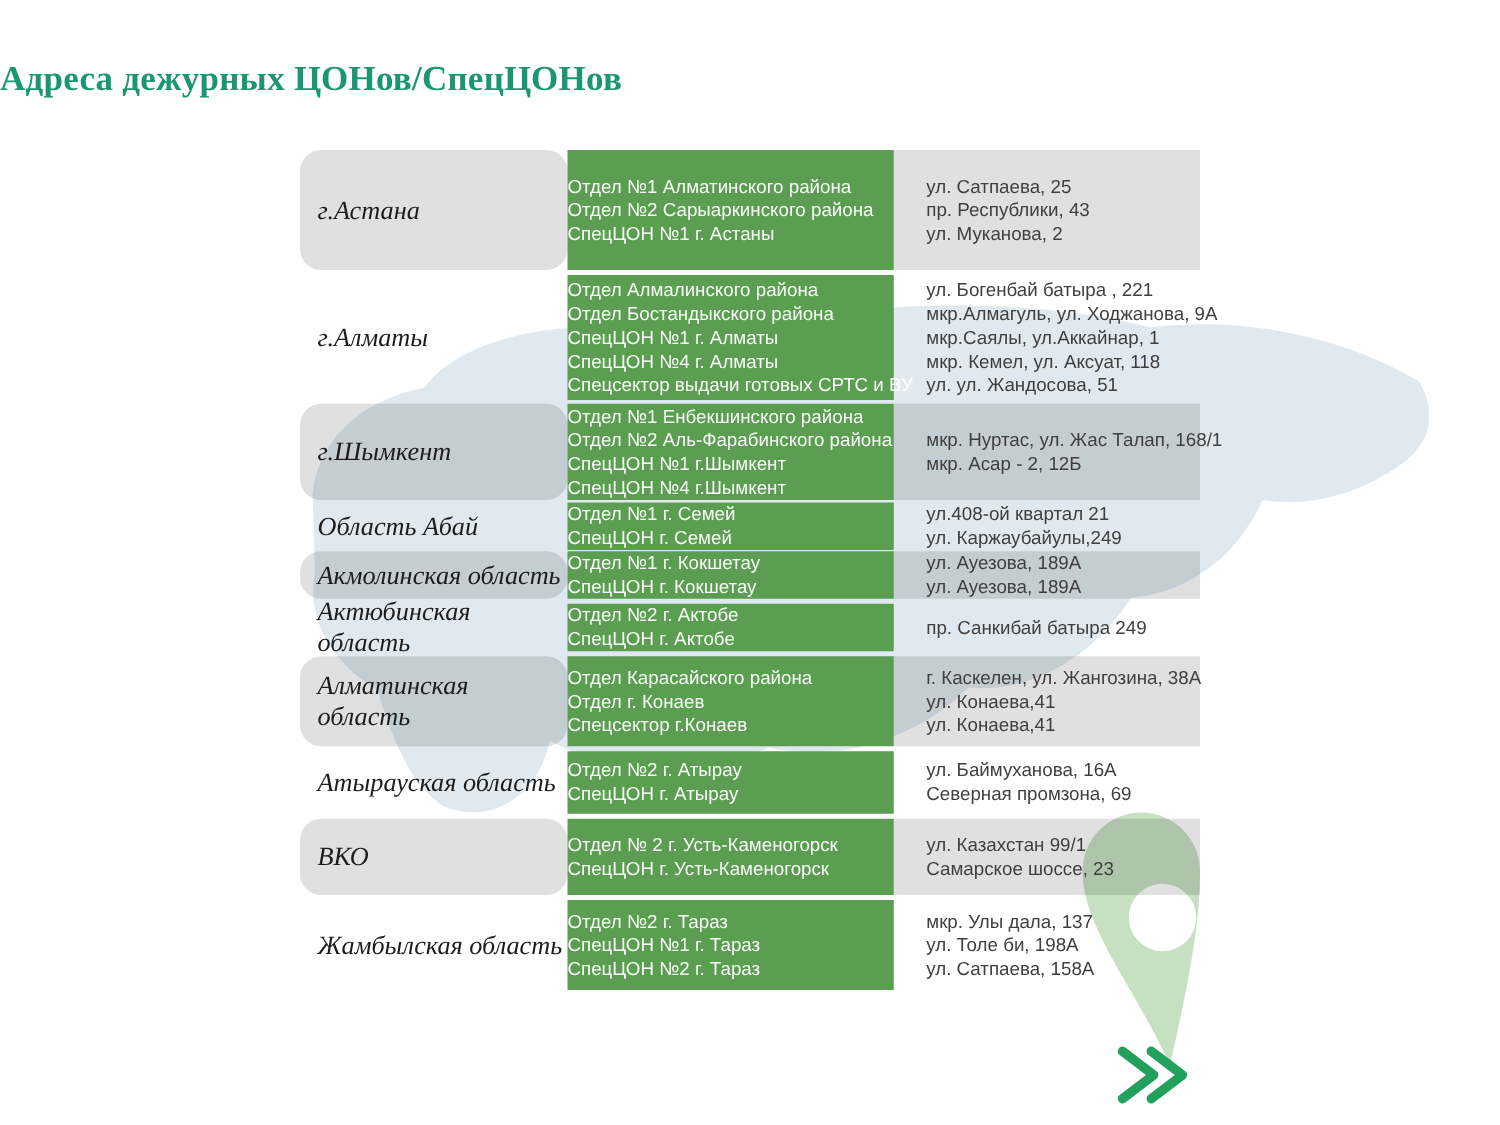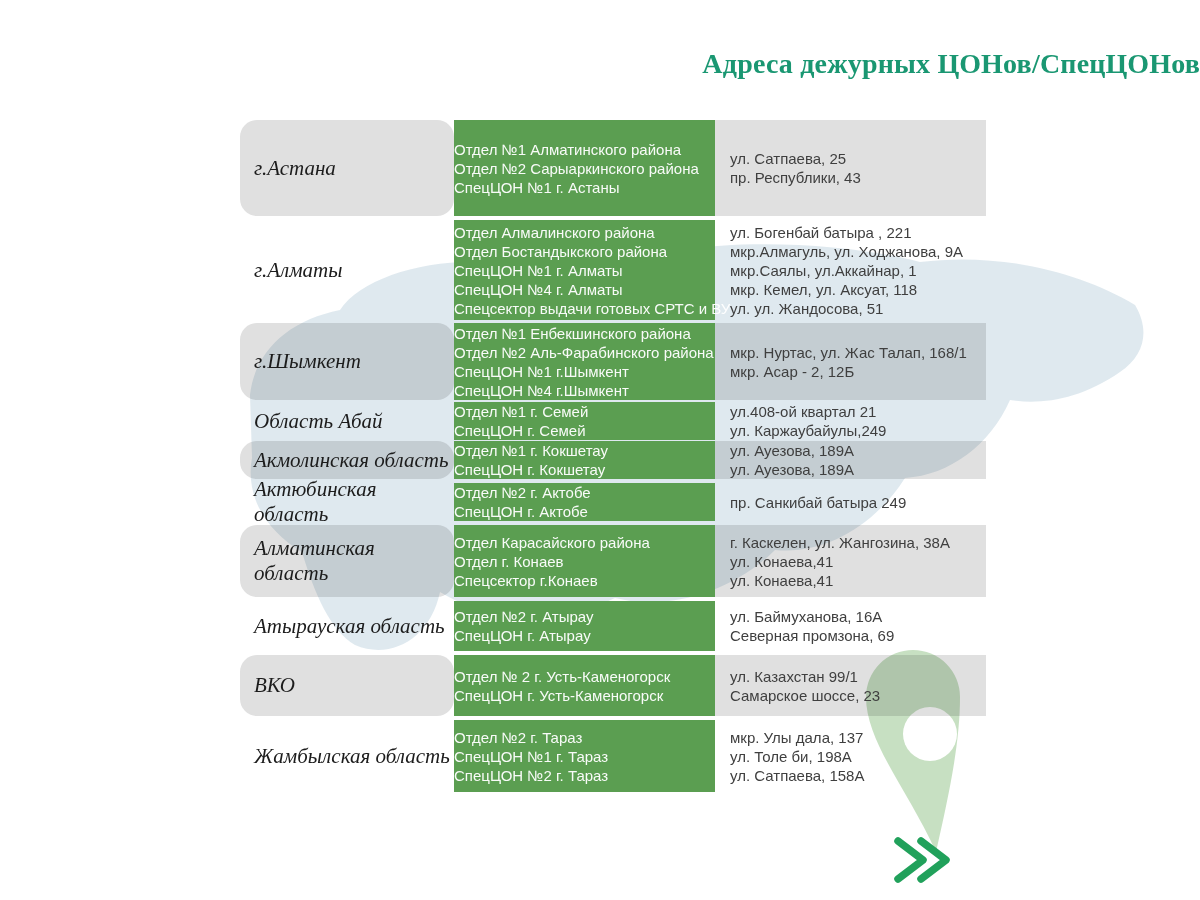--- a/index.html
+++ b/index.html
@@ -4,21 +4,21 @@
 <style>
   html,body{margin:0;padding:0;}
   body{
     width:1200px;height:900px;position:relative;overflow:hidden;
     background:#ffffff;
     font-family:"Liberation Sans", sans-serif;
   }
   
   .page-title{
     position:absolute;left:0;top:48px;width:1200px;
-    text-align:right;
+    text-align:left;
     font-family:"Liberation Serif", serif;
     font-weight:bold;font-size:28px;letter-spacing:.2px;
     color:#1A9772;
   }
   
   .decor{position:absolute;left:0;top:0;width:1200px;height:900px;}
   
   .tbl{position:absolute;left:240px;top:0;width:720px;height:900px;}
   .group{position:absolute;left:0;width:720px;}
   .cell{position:absolute;top:0;bottom:0;box-sizing:border-box;}
@@ -31,23 +31,23 @@
   }
   .dept-cell{
     left:214px;width:261px;
     background:#5B9E51;
     display:flex;flex-direction:column;justify-content:center;
     color:rgba(255,255,255,.96);
     font-size:15px;line-height:19px;
     overflow:visible;
   }
   .addr-cell{
-    left:475px;width:271px;
+    left:475px;width:245px;
     display:flex;flex-direction:column;justify-content:center;
-    padding-left:15px;
+    padding-left:26px;
     color:#3F3F3F;
     font-size:15px;line-height:19px;
   }
   .group.shaded .region-cell,
   .group.shaded .addr-cell{
     background:rgba(25,25,25,.135);
   }
   .dept-line,.addr-line{white-space:nowrap;}
 </style>
 </head>
@@ -81,20 +81,21 @@
         <span>г.Астана</span>
       </div>
       <div class="cell dept-cell">
         <div class="dept-line">Отдел №1 Алматинского района</div>
         <div class="dept-line">Отдел №2  Сарыаркинского района</div>
         <div class="dept-line">СпецЦОН №1 г. Астаны</div>
       </div>
       <div class="cell addr-cell">
         <div class="addr-line">ул. Сатпаева, 25</div>
         <div class="addr-line">пр. Республики, 43</div>
+        <div class="addr-line">ул. Муканова, 2</div>
       </div>
     </div>
     <div class="group" style="top: 220px; height: 100px;">
       <div class="cell region-cell">
         <span>г.Алматы</span>
       </div>
       <div class="cell dept-cell">
         <div class="dept-line">Отдел Алмалинского района</div>
         <div class="dept-line">Отдел Бостандыкского района</div>
         <div class="dept-line">СпецЦОН №1 г. Алматы</div>

